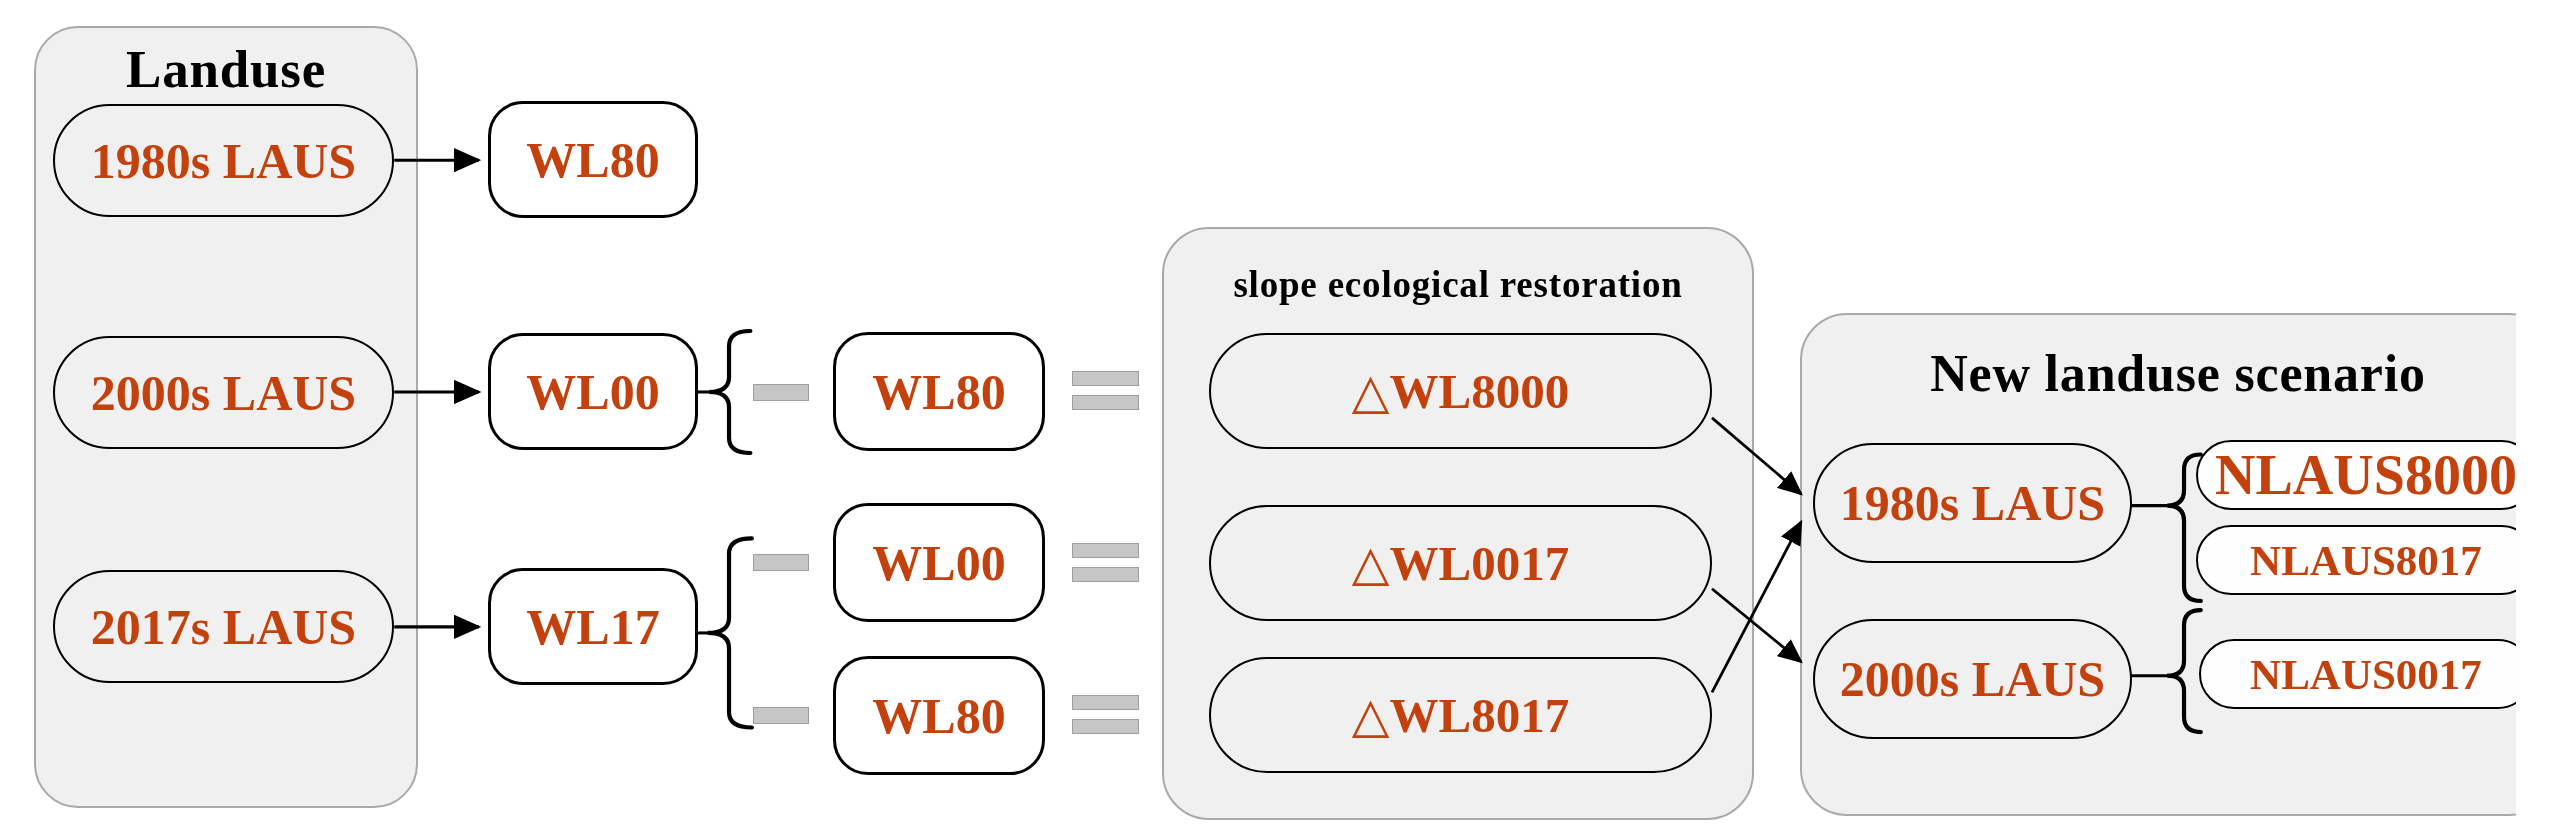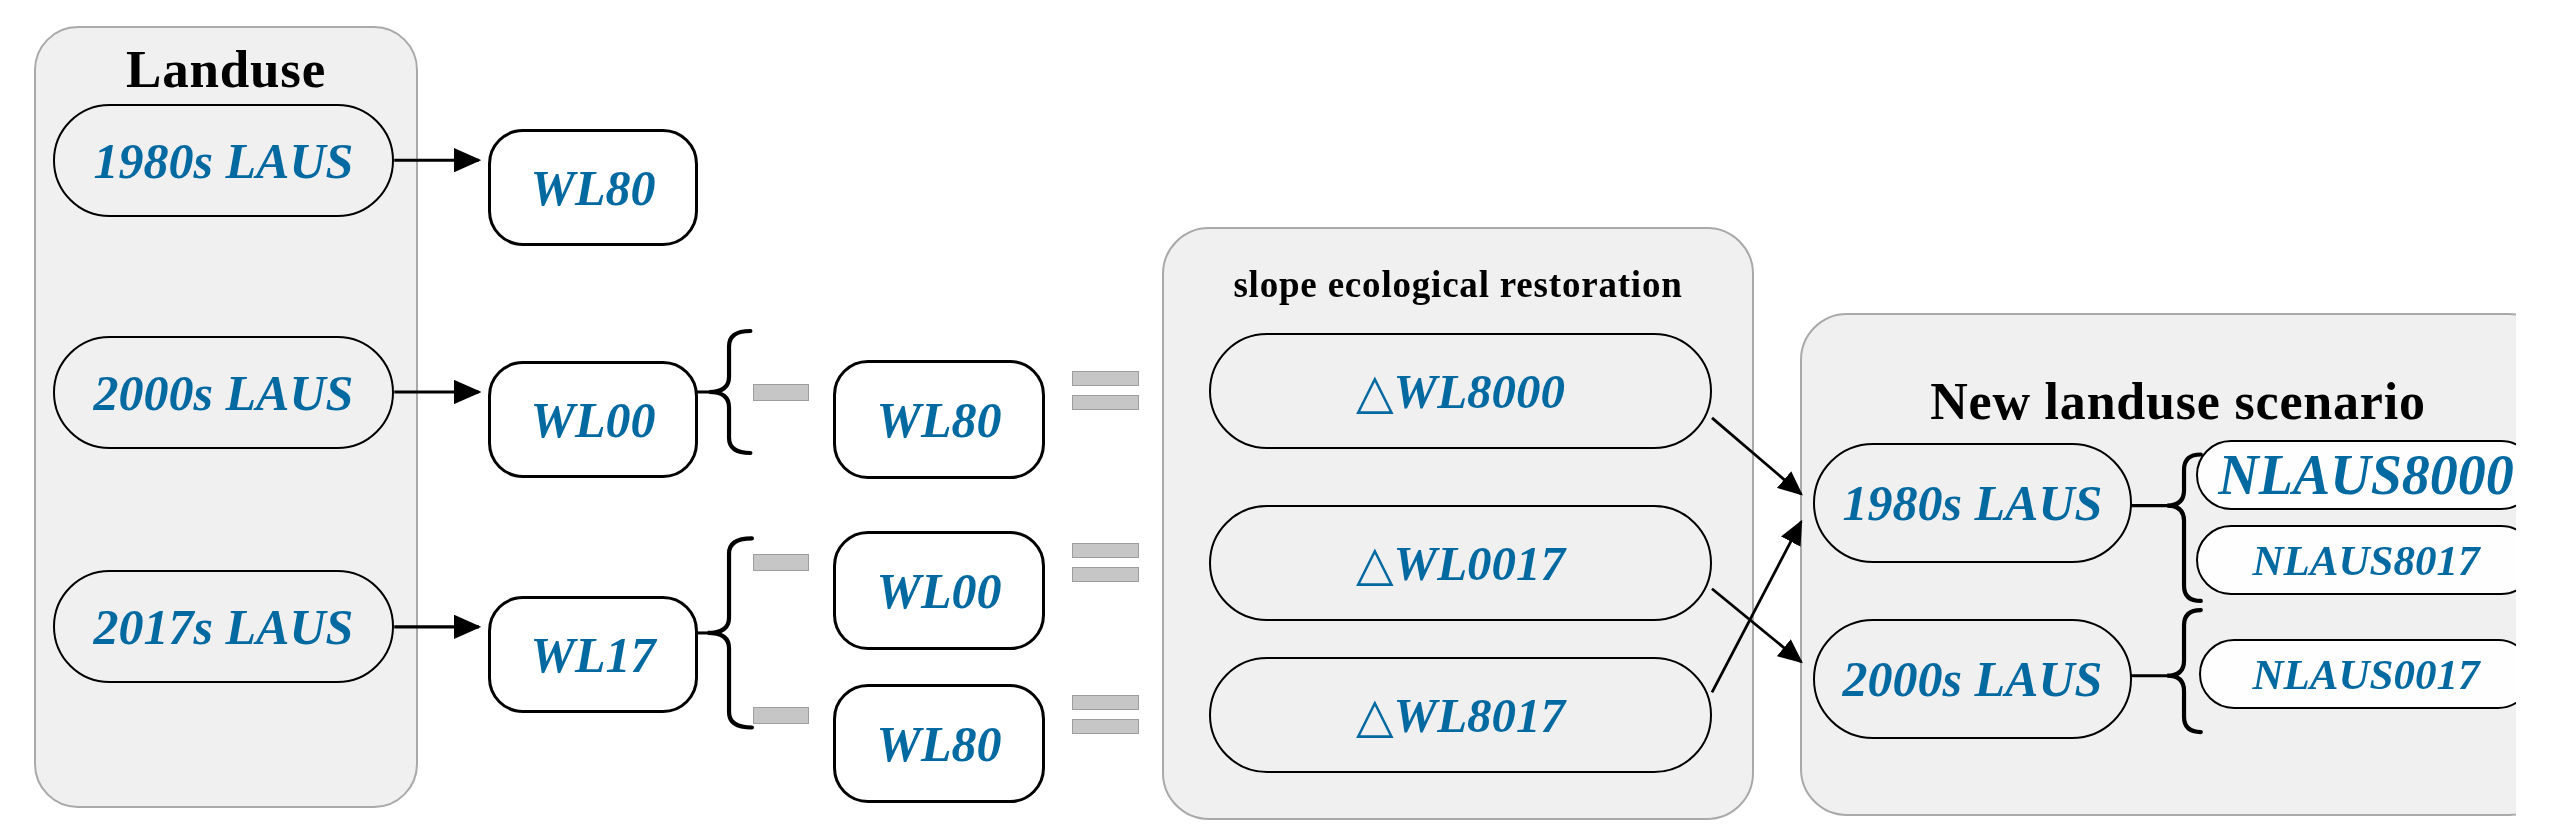--- a/index.html
+++ b/index.html
@@ -21,28 +21,27 @@
     position:absolute;
     display:flex;align-items:center;justify-content:center;
     font-weight:bold;color:#000;
     text-align:center;
     letter-spacing:0.8px;
   }
   .node{
     position:absolute;
     display:flex;align-items:center;justify-content:center;
     box-sizing:border-box;
-    font-weight:bold;color:#0369a1;
+    font-weight:bold;color:#c2410c;
     background:#f0f0f0;
     border:2.7px solid #000;
     white-space:nowrap;
-    font-style:italic;
   }
   .stadium{border-radius:762px;}
-  .box{border-radius:35px;background:#ffffff;border-width:3.1px;margin-top:28px;}
+  .box{border-radius:35px;background:#ffffff;border-width:3.1px;}
   .outpill{background:#fefefe;border-width:2.7px;border-radius:762px;}
   .fpill{border-radius:60px;}
   .opbar{
     position:absolute;
     background:#c6c6c6;
     border:1.5px solid #9e9e9e;
     box-sizing:border-box;
   }
   .eqgroup{position:absolute;display:flex;flex-direction:column;justify-content:space-between;}
   .eqgroup .ebar{width:100%;height:15.3px;background:#c6c6c6;border:1.5px solid #9e9e9e;box-sizing:border-box;}
@@ -86,21 +85,21 @@
   </div>
 
   <div class="panel" style="left:1162px;top:227px;width:592px;height:593px;border-radius:47px;"></div>
   <div class="title" style="left:1162px;top:255px;width:592px;height:58px;font-size:37px;">slope ecological restoration</div>
 
   <div class="node stadium" style="left:1209px;top:333px;width:503px;height:116px;font-size:49px;text-align:right;">△WL8000</div>
   <div class="node stadium" style="left:1209px;top:505px;width:503px;height:116px;font-size:49px;">△WL0017</div>
   <div class="node stadium" style="left:1209px;top:657px;width:503px;height:116px;font-size:49px;">△WL8017</div>
 
   <div class="panel" style="left:1800px;top:313px;width:756px;height:503px;border-radius:47px;"></div>
-  <div class="title" style="left:1800px;top:345px;width:756px;height:56px;font-size:52px;margin-top:28px;">New landuse scenario</div>
+  <div class="title" style="left:1800px;top:345px;width:756px;height:56px;font-size:52px;">New landuse scenario</div>
 
   <div class="node fpill" style="left:1813px;top:443px;width:319px;height:120px;font-size:50px;">1980s LAUS</div>
   <div class="node fpill" style="left:1813px;top:619px;width:319px;height:120px;font-size:50px;">2000s LAUS</div>
 
   <div class="node outpill" style="left:2196px;top:440px;width:340px;height:70px;font-size:56px;">NLAUS8000</div>
   <div class="node outpill" style="left:2196px;top:525px;width:340px;height:70px;font-size:43px;">NLAUS8017</div>
   <div class="node outpill" style="left:2199px;top:639px;width:334px;height:70px;font-size:43px;">NLAUS0017</div>
 
   <svg class="wires" width="2576" height="832" viewBox="0 0 3378 1091">
     <defs>

